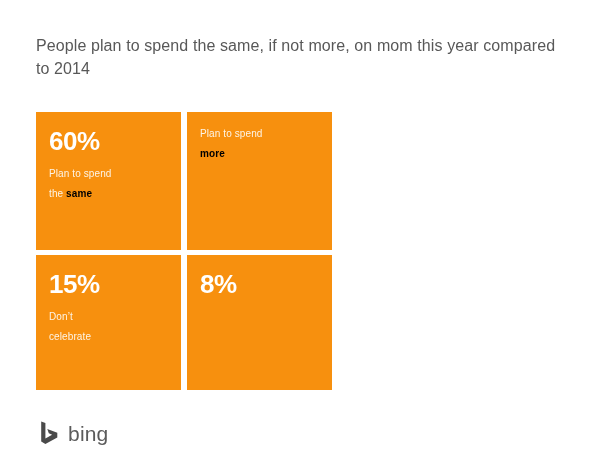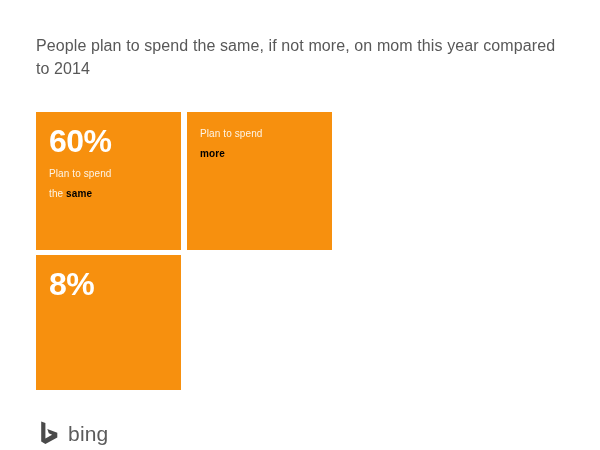--- a/index.html
+++ b/index.html
@@ -54,21 +54,21 @@
 
   .tile {
     background: #f7900e;
     position: relative;
     box-sizing: border-box;
     padding: 12px 14px 0 13px;
     overflow: hidden;
   }
 
   .tile-pct {
-    font-size: 32px;
+    font-size: 26px;
     line-height: 34px;
     font-weight: 700;
     color: #ffffff;
     letter-spacing: -0.5px;
     margin: 0 0 6px 0;
   }
 
   .tile-desc {
     font-size: 10px;
     line-height: 20px;
@@ -119,20 +119,25 @@
       <div class="tile-pct">60%</div>
       <div class="tile-desc"><span>Plan to spend
 the </span><b>same</b></div>
     </div>
 
     <div class="tile">
       <div class="tile-desc"><span>Plan to spend
 </span><b>more</b></div>
     </div>
 
+    <div class="tile">
+      <div class="tile-pct">15%</div>
+      <div class="tile-desc"><span>Don’t
+celebrate</span><b></b></div>
+    </div>
 
     <div class="tile">
       <div class="tile-pct">8%</div>
     </div>
 
   </div>
 
   <div class="bing-logo">
     <svg class="bing-mark" viewBox="0 0 19 23">
       <path d="M1.2 0.6 L5.4 2.1 L5.4 17.6 L12.1 13.7 L8.8 12.2 L7.3 8.1 L17.3 11.7 L17.3 16.6 L5.4 23 L1.2 20.5 Z" fill="#4a4a4a"></path>

